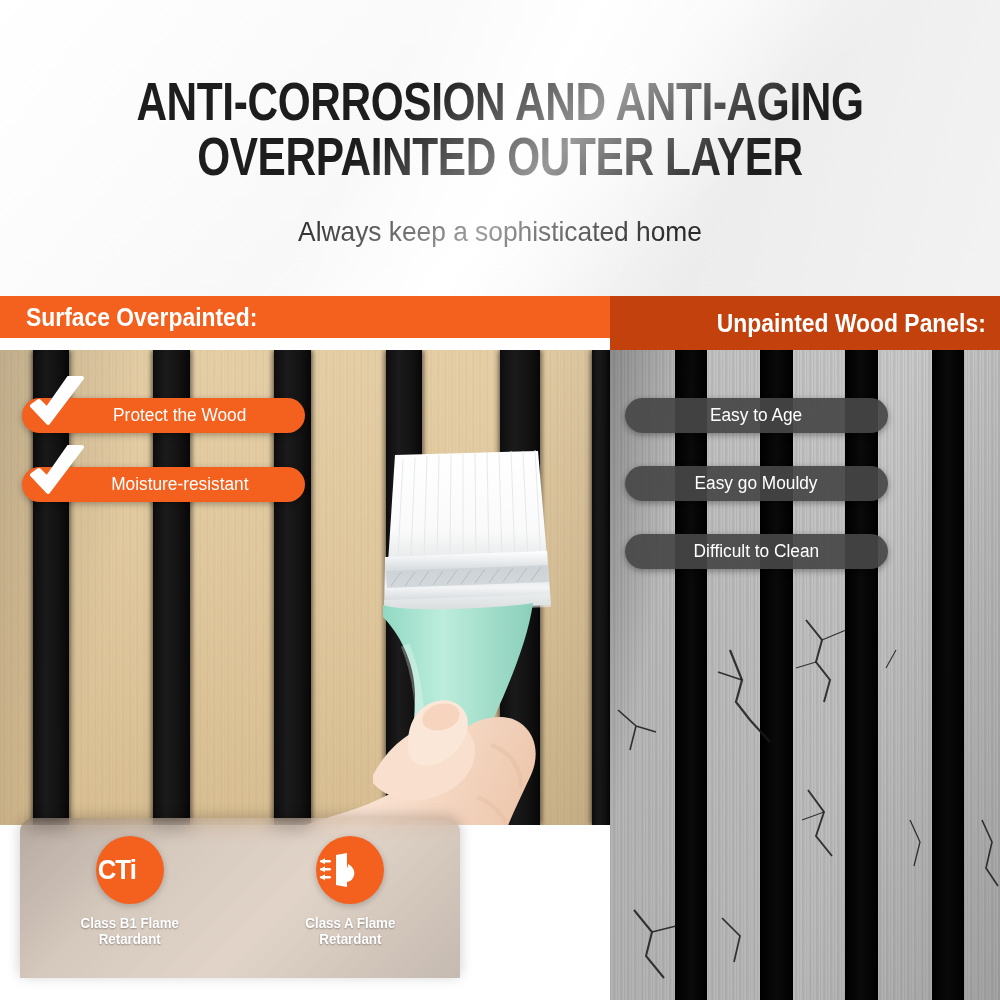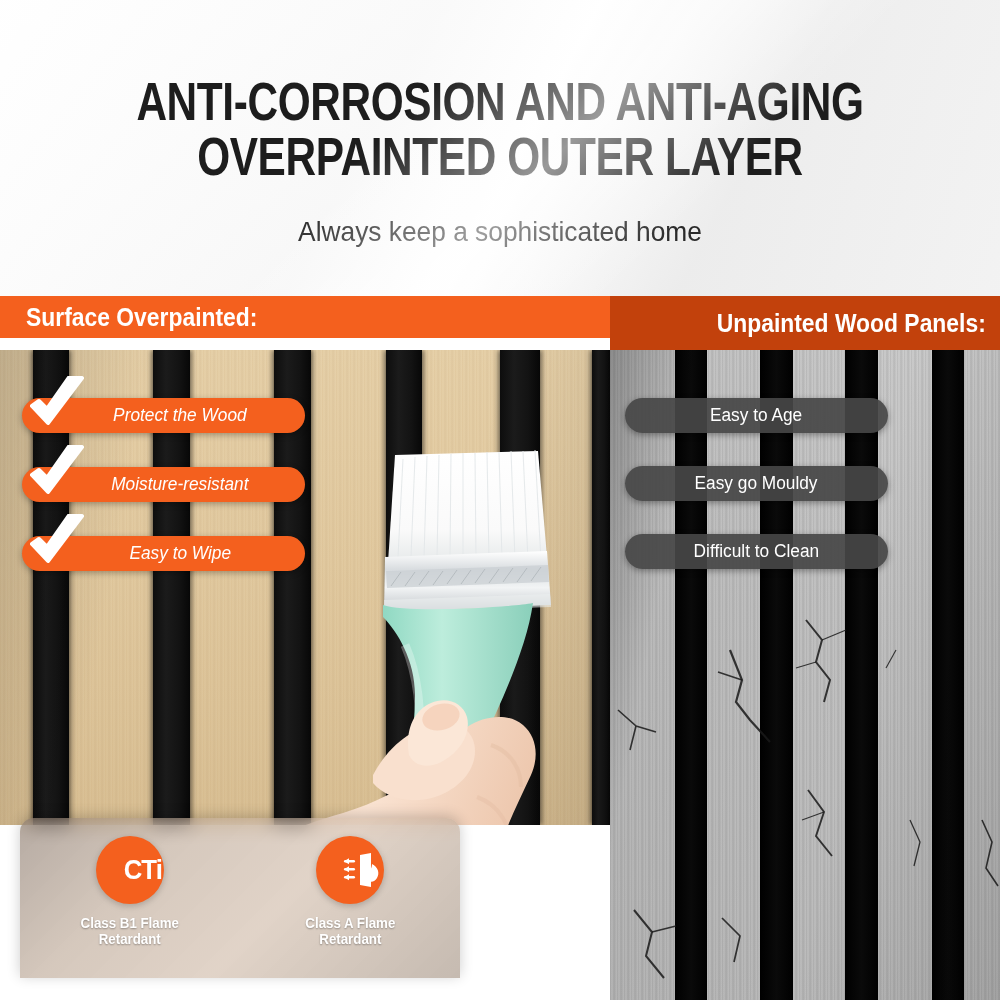--- a/index.html
+++ b/index.html
@@ -90,21 +90,21 @@
   }
   .bar-left .bar-label  { margin-left:26px;  transform-origin:left center; }
   .bar-right .bar-label { margin-right:14px; transform-origin:right center; }
 
   
   .panels {
     position:absolute; left:0; top:350px; width:1000px; height:650px;
     display:flex;
     overflow:hidden;
   }
-  .panel-left  { position:relative; width:610px; height:475px; overflow:hidden;font-style:italic; }
+  .panel-left  { position:relative; width:610px; height:475px; overflow:hidden; }
   .panel-right { position:relative; width:390px; height:650px; overflow:hidden; }
 
   
   .wood-oak {
     position:absolute; inset:0;
     background:
       repeating-linear-gradient(90deg,
         rgba(190,150,95,0.16) 0px,
         rgba(222,190,140,0.05) 2px,
         rgba(170,130,80,0.13) 4px,
@@ -226,21 +226,21 @@
     padding-top:18px;
     overflow:hidden;
   }
   .cert {
     width:130px;
     display:flex; flex-direction:column; align-items:center;
   }
   .cert-circle {
     width:68px; height:68px; border-radius:50%;
     background:#F4601E;
-    display:flex; align-items:center; justify-content:flex-end;
+    display:flex; align-items:center; justify-content:flex-start;
     box-shadow:0 2px 7px rgba(0,0,0,0.22);
   }
   .cert-label {
     margin-top:11px;
     text-align:center;
     font-size:14px;
     font-weight:bold;
     color:#ffffff;
     line-height:16px;
     text-shadow:0 1px 2px rgba(0,0,0,0.35);
@@ -403,26 +403,20 @@
           <span class="ptext">Protect the Wood</span>
         </div>
 
         <div class="pill-left" style="top:117px;">
           <svg class="check" viewBox="0 0 62 60">
             <path d="M6 30 L22 47 L56 2 L44 0 L21 33 L13 25 Z" fill="#FFFFFF" stroke="#FFFFFF" stroke-width="4" stroke-linejoin="round"></path>
           </svg>
           <span class="ptext">Moisture-resistant</span>
         </div>
 
-        <div class="pill-left" style="top:186px;">
-          <svg class="check" viewBox="0 0 62 60">
-            <path d="M6 30 L22 47 L56 2 L44 0 L21 33 L13 25 Z" fill="#FFFFFF" stroke="#FFFFFF" stroke-width="4" stroke-linejoin="round"></path>
-          </svg>
-          <span class="ptext">Easy to Wipe</span>
-        </div>
 
       </div>
     </div>
 
     <div class="panel-right">
       <div class="wood-gray"></div>
 
       <div class="groove-dark" style="left:65px;  width:32px;"></div>
       <div class="groove-dark" style="left:150px; width:33px;"></div>
       <div class="groove-dark" style="left:235px; width:33px;"></div>

